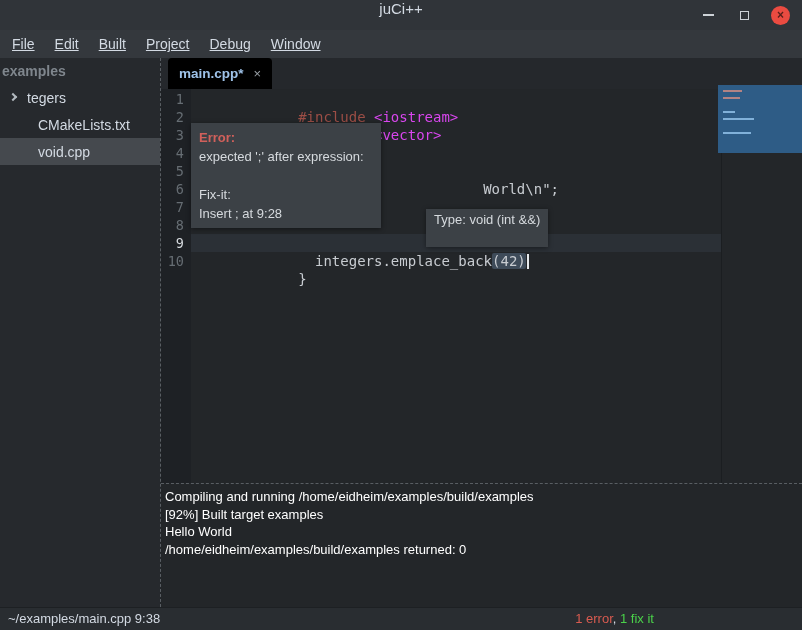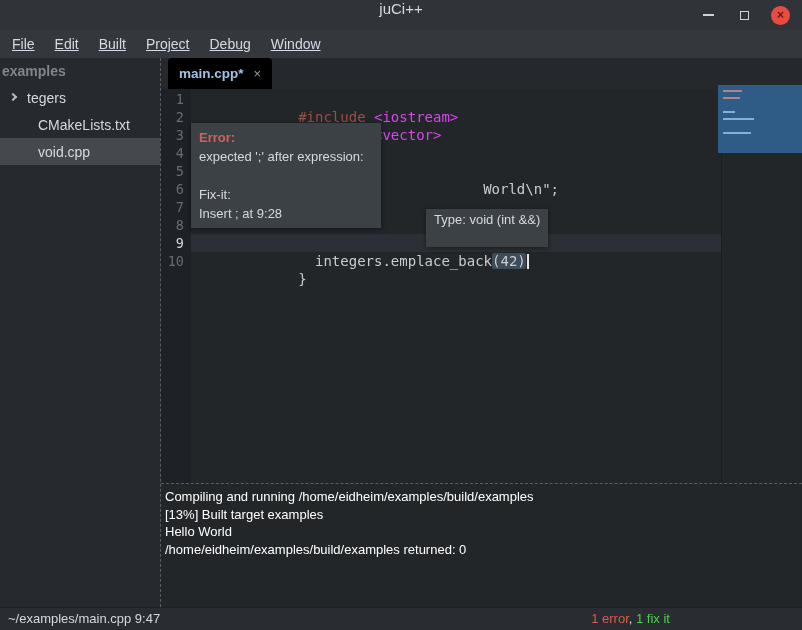--- a/index.html
+++ b/index.html
@@ -82,21 +82,21 @@
   .tt-error { color:#d1605b;font-weight:bold; }
   .tt-type { left:265px; top:120px; height:38px; line-height:21px; padding:0 8px; white-space:nowrap; }
 
   
   .output { height:124px; border-top:1px dashed #595e63; background:#232629; padding:4px 0 0 4px; }
   .out-line { font-family:Liberation Sans, sans-serif; font-size:13px; line-height:17.5px; color:#ffffff; white-space:pre; }
 
   
   .statusbar { height:23px; background:#292d31; border-top:1px solid #1d2023; position:relative; font-size:13px; }
   .status-left { position:absolute; left:8px; top:0; line-height:22px; color:#d3dae3; }
-  .status-right { position:absolute; right:132px; top:0; line-height:22px; }
+  .status-right { position:absolute; right:148px; top:0; line-height:22px; }
   .err { color:#d95b50; }
   .fix { color:#4ad14a; }
 </style>
 </head>
 <body>
 
 <div class="window">
 
   <header class="titlebar">
     <div class="title">juCi++</div>
@@ -204,28 +204,28 @@
           <div class="tt-line"></div>
           <div class="tt-line">Fix-it:</div>
           <div class="tt-line">Insert ; at 9:28</div>
         </div>
 
         <div class="tooltip tt-type">Type: void (int &amp;&amp;)</div>
       </div>
 
       <div class="output">
         <div class="out-line">Compiling and running /home/eidheim/examples/build/examples</div>
-        <div class="out-line">[13%] Built target examples</div>
+        <div class="out-line">[92%] Built target examples</div>
         <div class="out-line">Hello World</div>
         <div class="out-line">/home/eidheim/examples/build/examples returned: 0</div>
       </div>
 
     </div>
   </div>
 
   <footer class="statusbar">
-    <span class="status-left">~/examples/main.cpp 9:47</span>
+    <span class="status-left">~/examples/main.cpp 9:38</span>
     <span class="status-right">
       <span class="err">1 error</span><span>, </span><span class="fix">1 fix it</span>
     </span>
   </footer>
 
 </div>
 
 </body></html>

